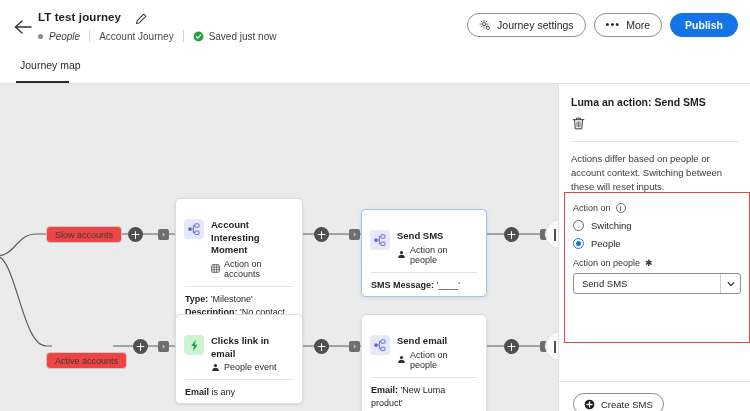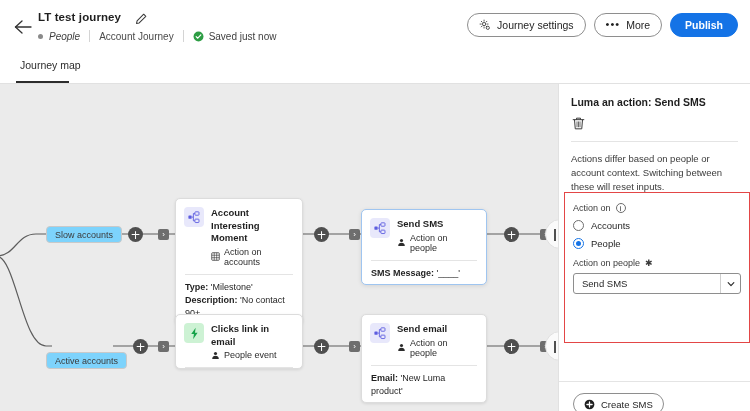--- a/index.html
+++ b/index.html
@@ -74,21 +74,21 @@
 
   
   .canvas {
     position:absolute; left:0; top:84px; width:558px; height:327px;
     background:#ebebeb; overflow:hidden;
   }
   .canvas svg.links { position:absolute; left:0; top:0; }
 
   .chip {
     position:absolute; height:17px; padding:0 8px;
-    background:#7dd3fc; border:1px solid #c9c9c9; border-radius:4px;
+    background:#ef4444; border:1px solid #c9c9c9; border-radius:4px;
     display:flex; align-items:center; font-size:9px; color:#3a3a3a;
     white-space:nowrap;
   }
 
   .plus-btn {
     position:absolute; width:15px; height:15px; border-radius:50%;
     background:#4f4f4f; color:#fff; display:flex; align-items:center;
     justify-content:center; font-size:12px; line-height:1; cursor:pointer;
     font-family:"DejaVu Sans", sans-serif;
   }
@@ -104,21 +104,21 @@
   .end-circle .bar {
     position:absolute; left:8px; top:9px; width:2px; height:12px; background:#4f4f4f;
   }
 
   
   .node {
     position:absolute; background:#fff; border:1px solid #dcdcdc;
     border-radius:5px; box-shadow:0 1px 3px rgba(0,0,0,.10);
   }
   .node.selected { border:1.5px solid #9fc5f0; box-shadow:0 1px 4px rgba(0,0,0,.10); }
-  .node-top { display:flex; padding:8px 18px 7px 8px; gap:7px; }
+  .node-top { display:flex; padding:8px 18px 7px 8px; gap:7px;margin-top:12px; }
   .node-icon {
     width:20px; height:20px; border-radius:4px; flex:0 0 20px;
     display:flex; align-items:center; justify-content:center;
   }
   .node-icon.purple { background:#e8e8fb; }
   .node-icon.green  { background:#cdf2d4; }
   .node-txt { flex:1; min-width:0; }
   .node-name {
     font-size:9.5px; font-weight:bold; color:#1f1f1f; line-height:12.5px;
   }
@@ -368,20 +368,24 @@
               <svg width="9" height="9" viewBox="0 0 12 12" aria-hidden="true">
                 <circle cx="6" cy="3.3" r="2.1" fill="#2c2c2c"></circle>
                 <path d="M1.6 10.6 c0-2.6 1.9-4.2 4.4-4.2 s4.4 1.6 4.4 4.2 z" fill="#2c2c2c"></path>
               </svg>
             </span>
             <span>People event</span>
           </div>
         </div>
       </div>
       <div class="node-divider"></div>
+      <div class="node-body">
+        <div><b>Email</b>
+          <span>is any</span></div>
+      </div>
     </div>
 
     <div class="node" style="left:361px; top:230px; width:126px;">
       <div class="node-top">
         <div class="node-icon purple">
           <svg width="13" height="13" viewBox="0 0 16 16" aria-hidden="true">
             <rect x="0.5" y="5.5" width="4" height="4" rx="0.6" fill="#5c5ce0"></rect>
             <rect x="8.5" y="1" width="5" height="4.2" rx="0.8" fill="none" stroke="#5c5ce0" stroke-width="1.1"></rect>
             <rect x="8.5" y="10" width="5" height="4.2" rx="0.8" fill="none" stroke="#5c5ce0" stroke-width="1.1"></rect>
             <path d="M4.8 7.5 H6.6 V3.1 H8.4 M6.6 7.5 V12.1 H8.4" fill="none" stroke="#5c5ce0" stroke-width="1.1"></path>
@@ -428,21 +432,21 @@
     <div class="redbox"></div>
 
     <div style="position:absolute; left:14px; top:119px; width:168px;">
       <div class="field-label">
         <span>Action on</span>
         <span class="info-i">i</span>
       </div>
 
       <div class="radio-row">
         <span class="radio"></span>
-        <span class="radio-label">Accounts</span>
+        <span class="radio-label">Switching</span>
       </div>
 
       <div class="radio-row">
         <span class="radio on"></span>
         <span class="radio-label">People</span>
       </div>
     </div>
 
     <div style="position:absolute; left:14px; top:174px; width:168px;">
       <div class="field-label">

